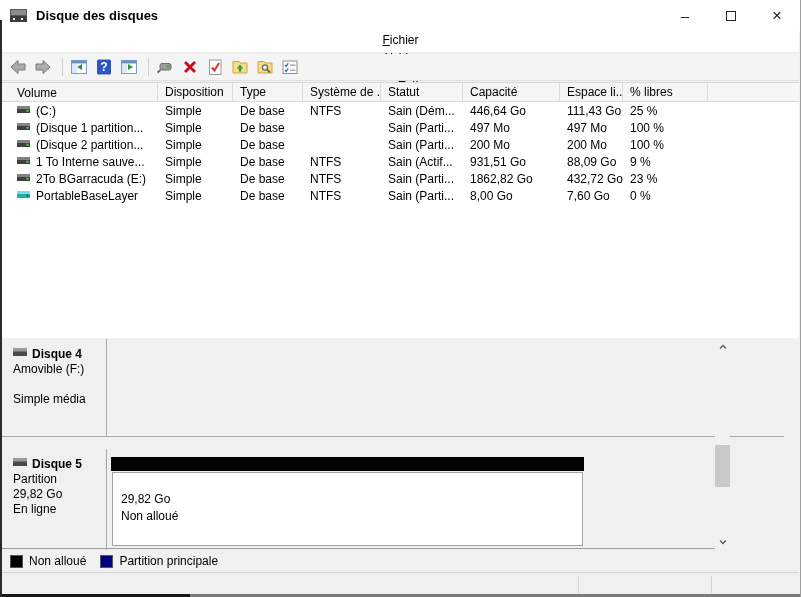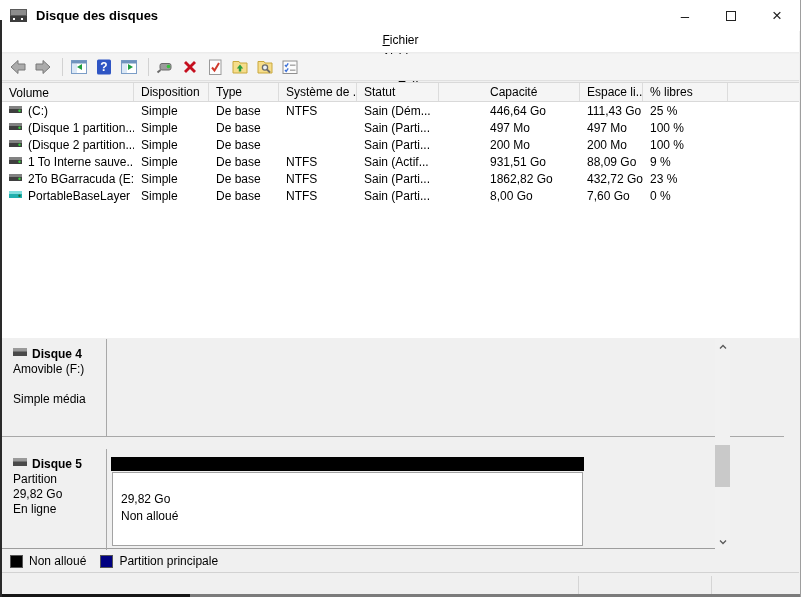--- a/index.html
+++ b/index.html
@@ -33,23 +33,23 @@
   .toolbar{ position:absolute; left:2px; top:54px; width:797px; height:27px; background:#f4f4f4; border-bottom:1px solid #e0e0e0; display:flex; align-items:center; padding-left:5px; }
   .tb-icon{ width:22px; height:20px; display:flex; align-items:center; justify-content:center; margin-right:3px; }
   .tb-sep{ width:1px; height:18px; background:#d2d2d2; margin:0 5px; }
 
   
   .volume-list{ position:absolute; left:2px; top:82px; width:797px; height:256px; background:#fff; border-top:1px solid #d9d9d9; }
   .vl-header{ display:flex; height:19px; background:#f5f5f5; border-bottom:1px solid #d9d9d9; }
   .vl-hcell{ border-right:1px solid #dcdcdc; padding:2px 0 0 7px; white-space:nowrap; overflow:hidden; font-size:12px; }
   .vl-row{ display:flex; height:17px; align-items:center; }
   .vl-cell{ padding-left:7px; white-space:nowrap; overflow:hidden; font-size:12px; }
-  .c-vol{ width:132px; display:flex; align-items:center; gap:5px; }
+  .c-vol{ width:148px; display:flex; align-items:center; gap:5px;margin-left:8px; }
   .c-disp{ width:75px; } .c-type{ width:70px; } .c-fs{ width:78px; }
-  .c-stat{ width:82px; } .c-cap{ width:97px;margin-left:44px; } .c-esp{ width:63px; }
+  .c-stat{ width:82px; } .c-cap{ width:97px; } .c-esp{ width:63px; }
   .c-lib{ width:85px; } .c-fill{ flex:1; border-right:none; }
   .drive-glyph{ flex:0 0 auto; }
 
   
   .disk-panel{ position:absolute; left:2px; top:339px; width:728px; height:210px; background:#f0f0f0; border-bottom:1px solid #9d9d9d; }
   .disk-row{ position:absolute; left:0; width:782px; }
   .disk-row-4{ top:0; height:98px; border-bottom:1px solid #a8a8a8; }
   .disk-row-5{ top:110px; height:110px; }
   .disk-card{ position:absolute; left:3px; top:0; width:102px; height:100%; border-right:1px solid #a8a8a8; padding:8px 0 0 8px; line-height:15px; }
   .disk-card .dname{ font-weight:bold; display:flex; align-items:center; gap:4px; }

